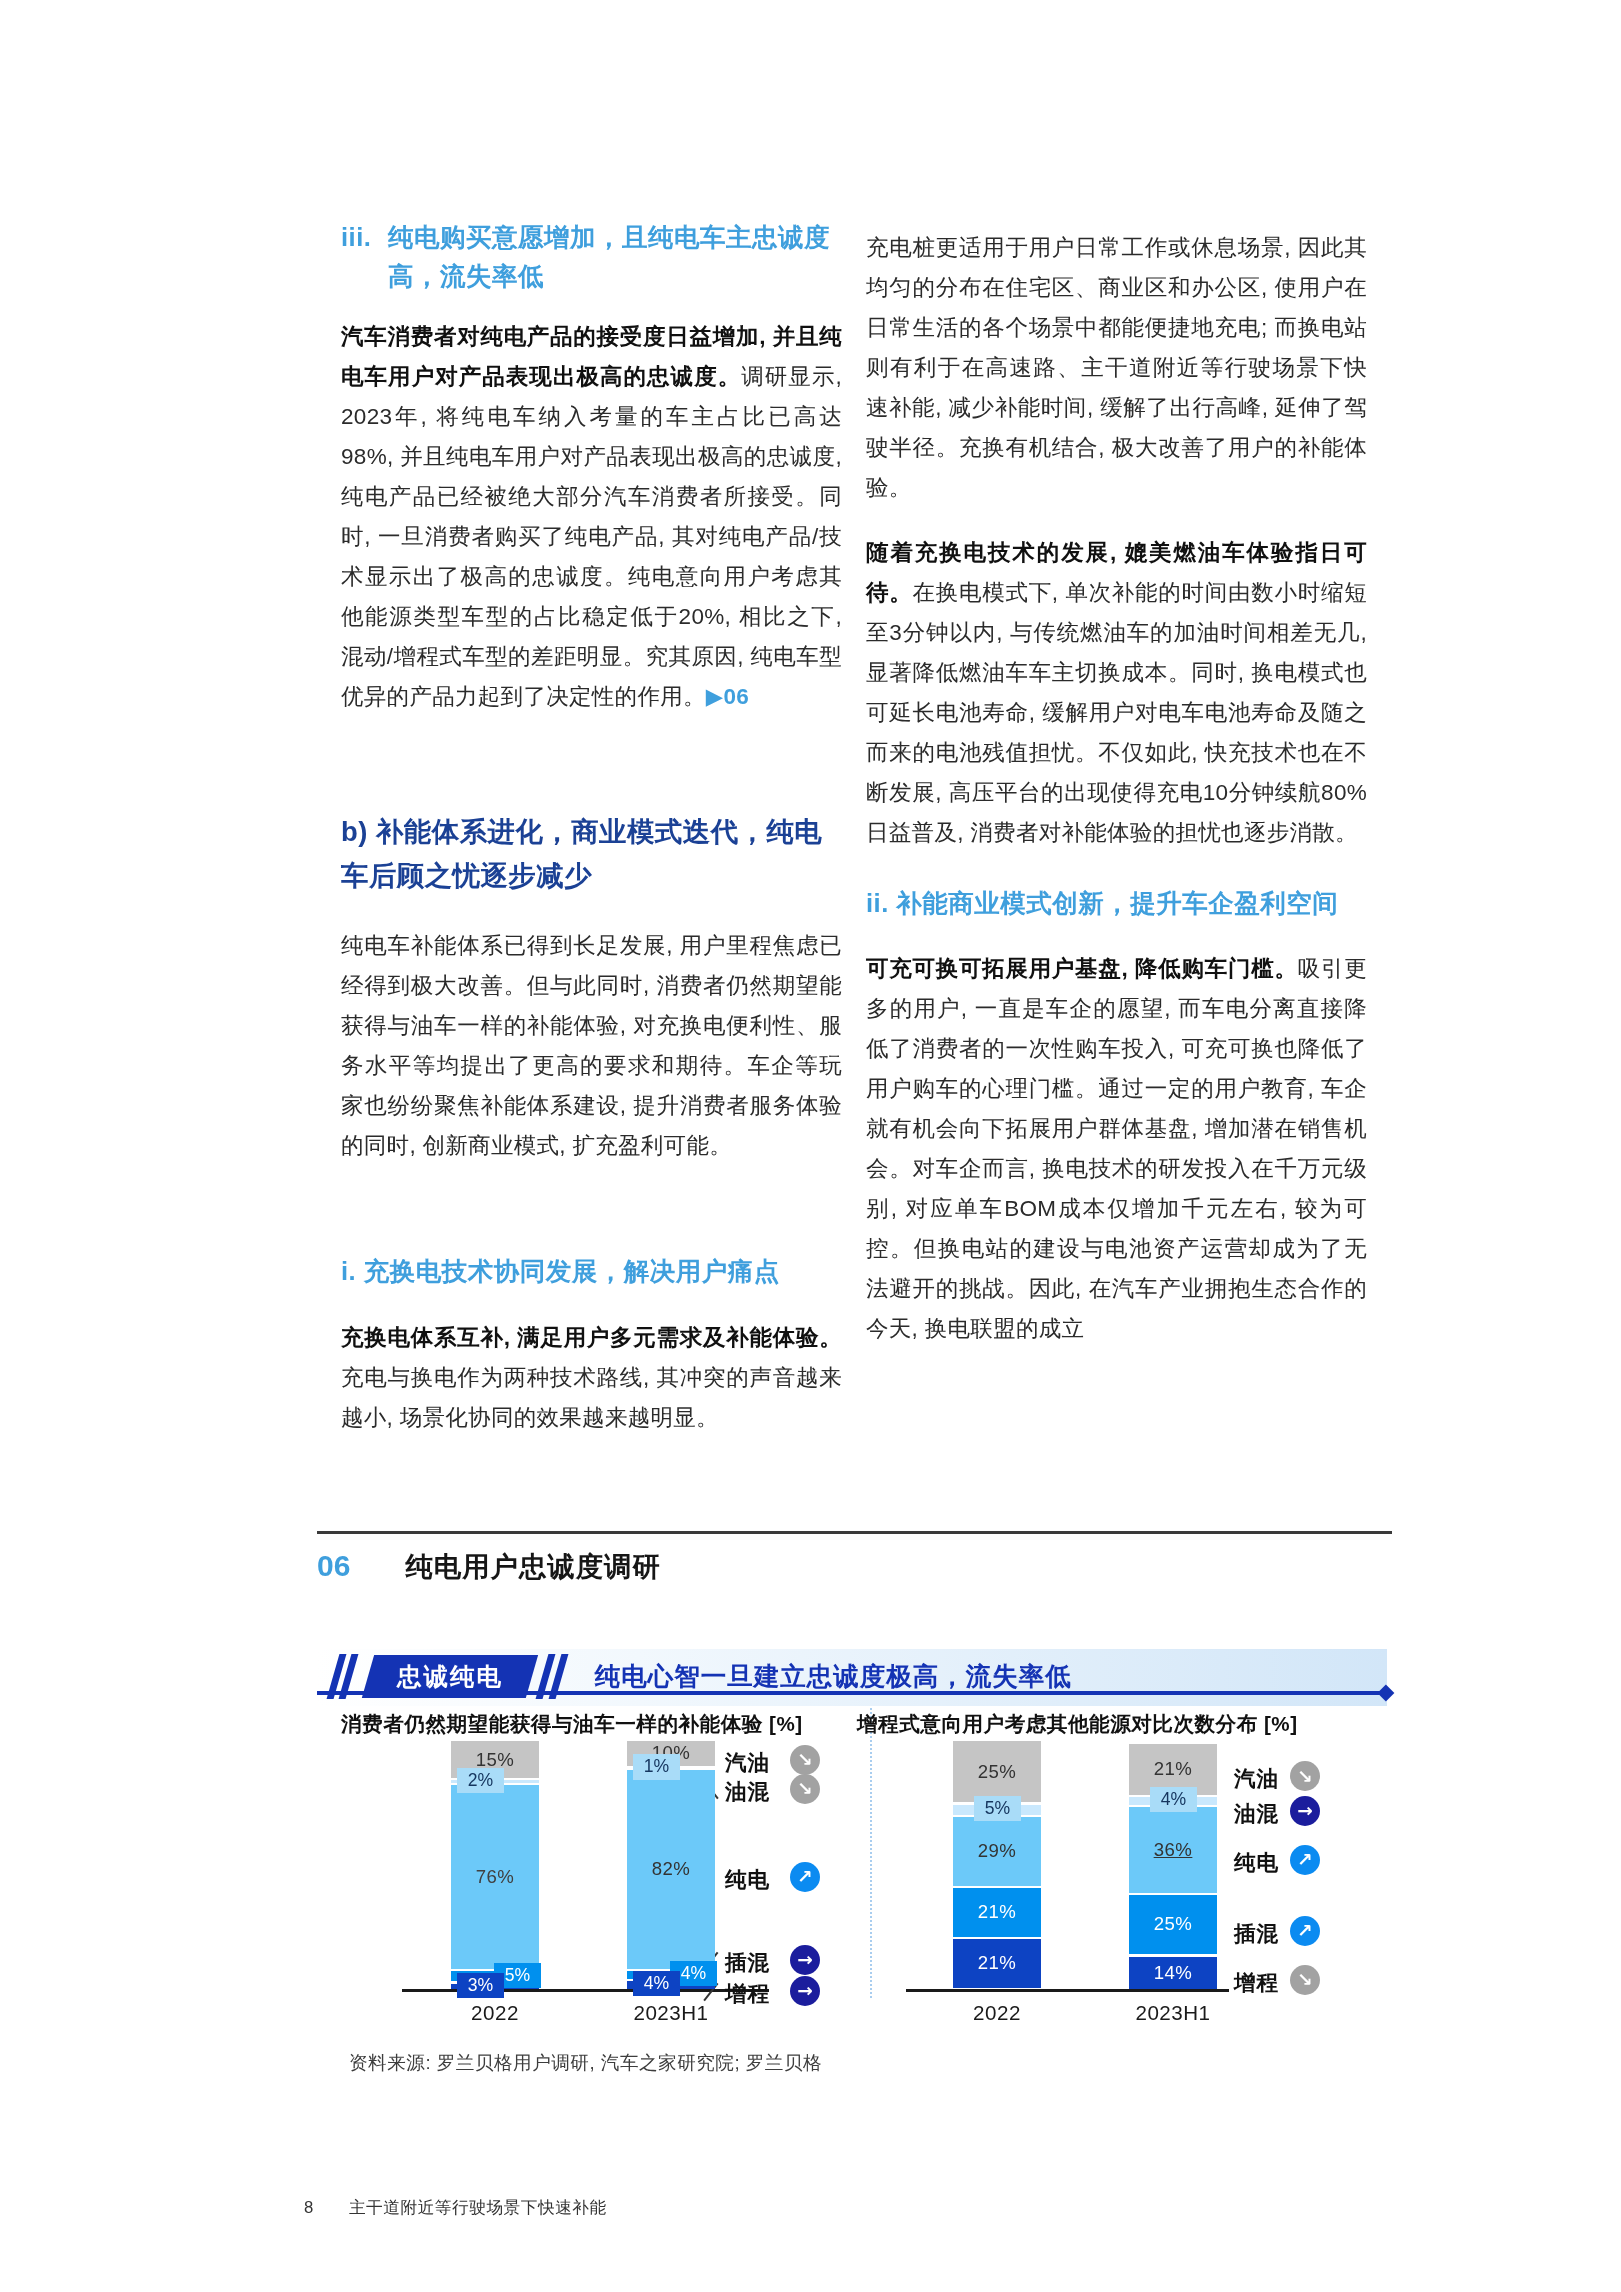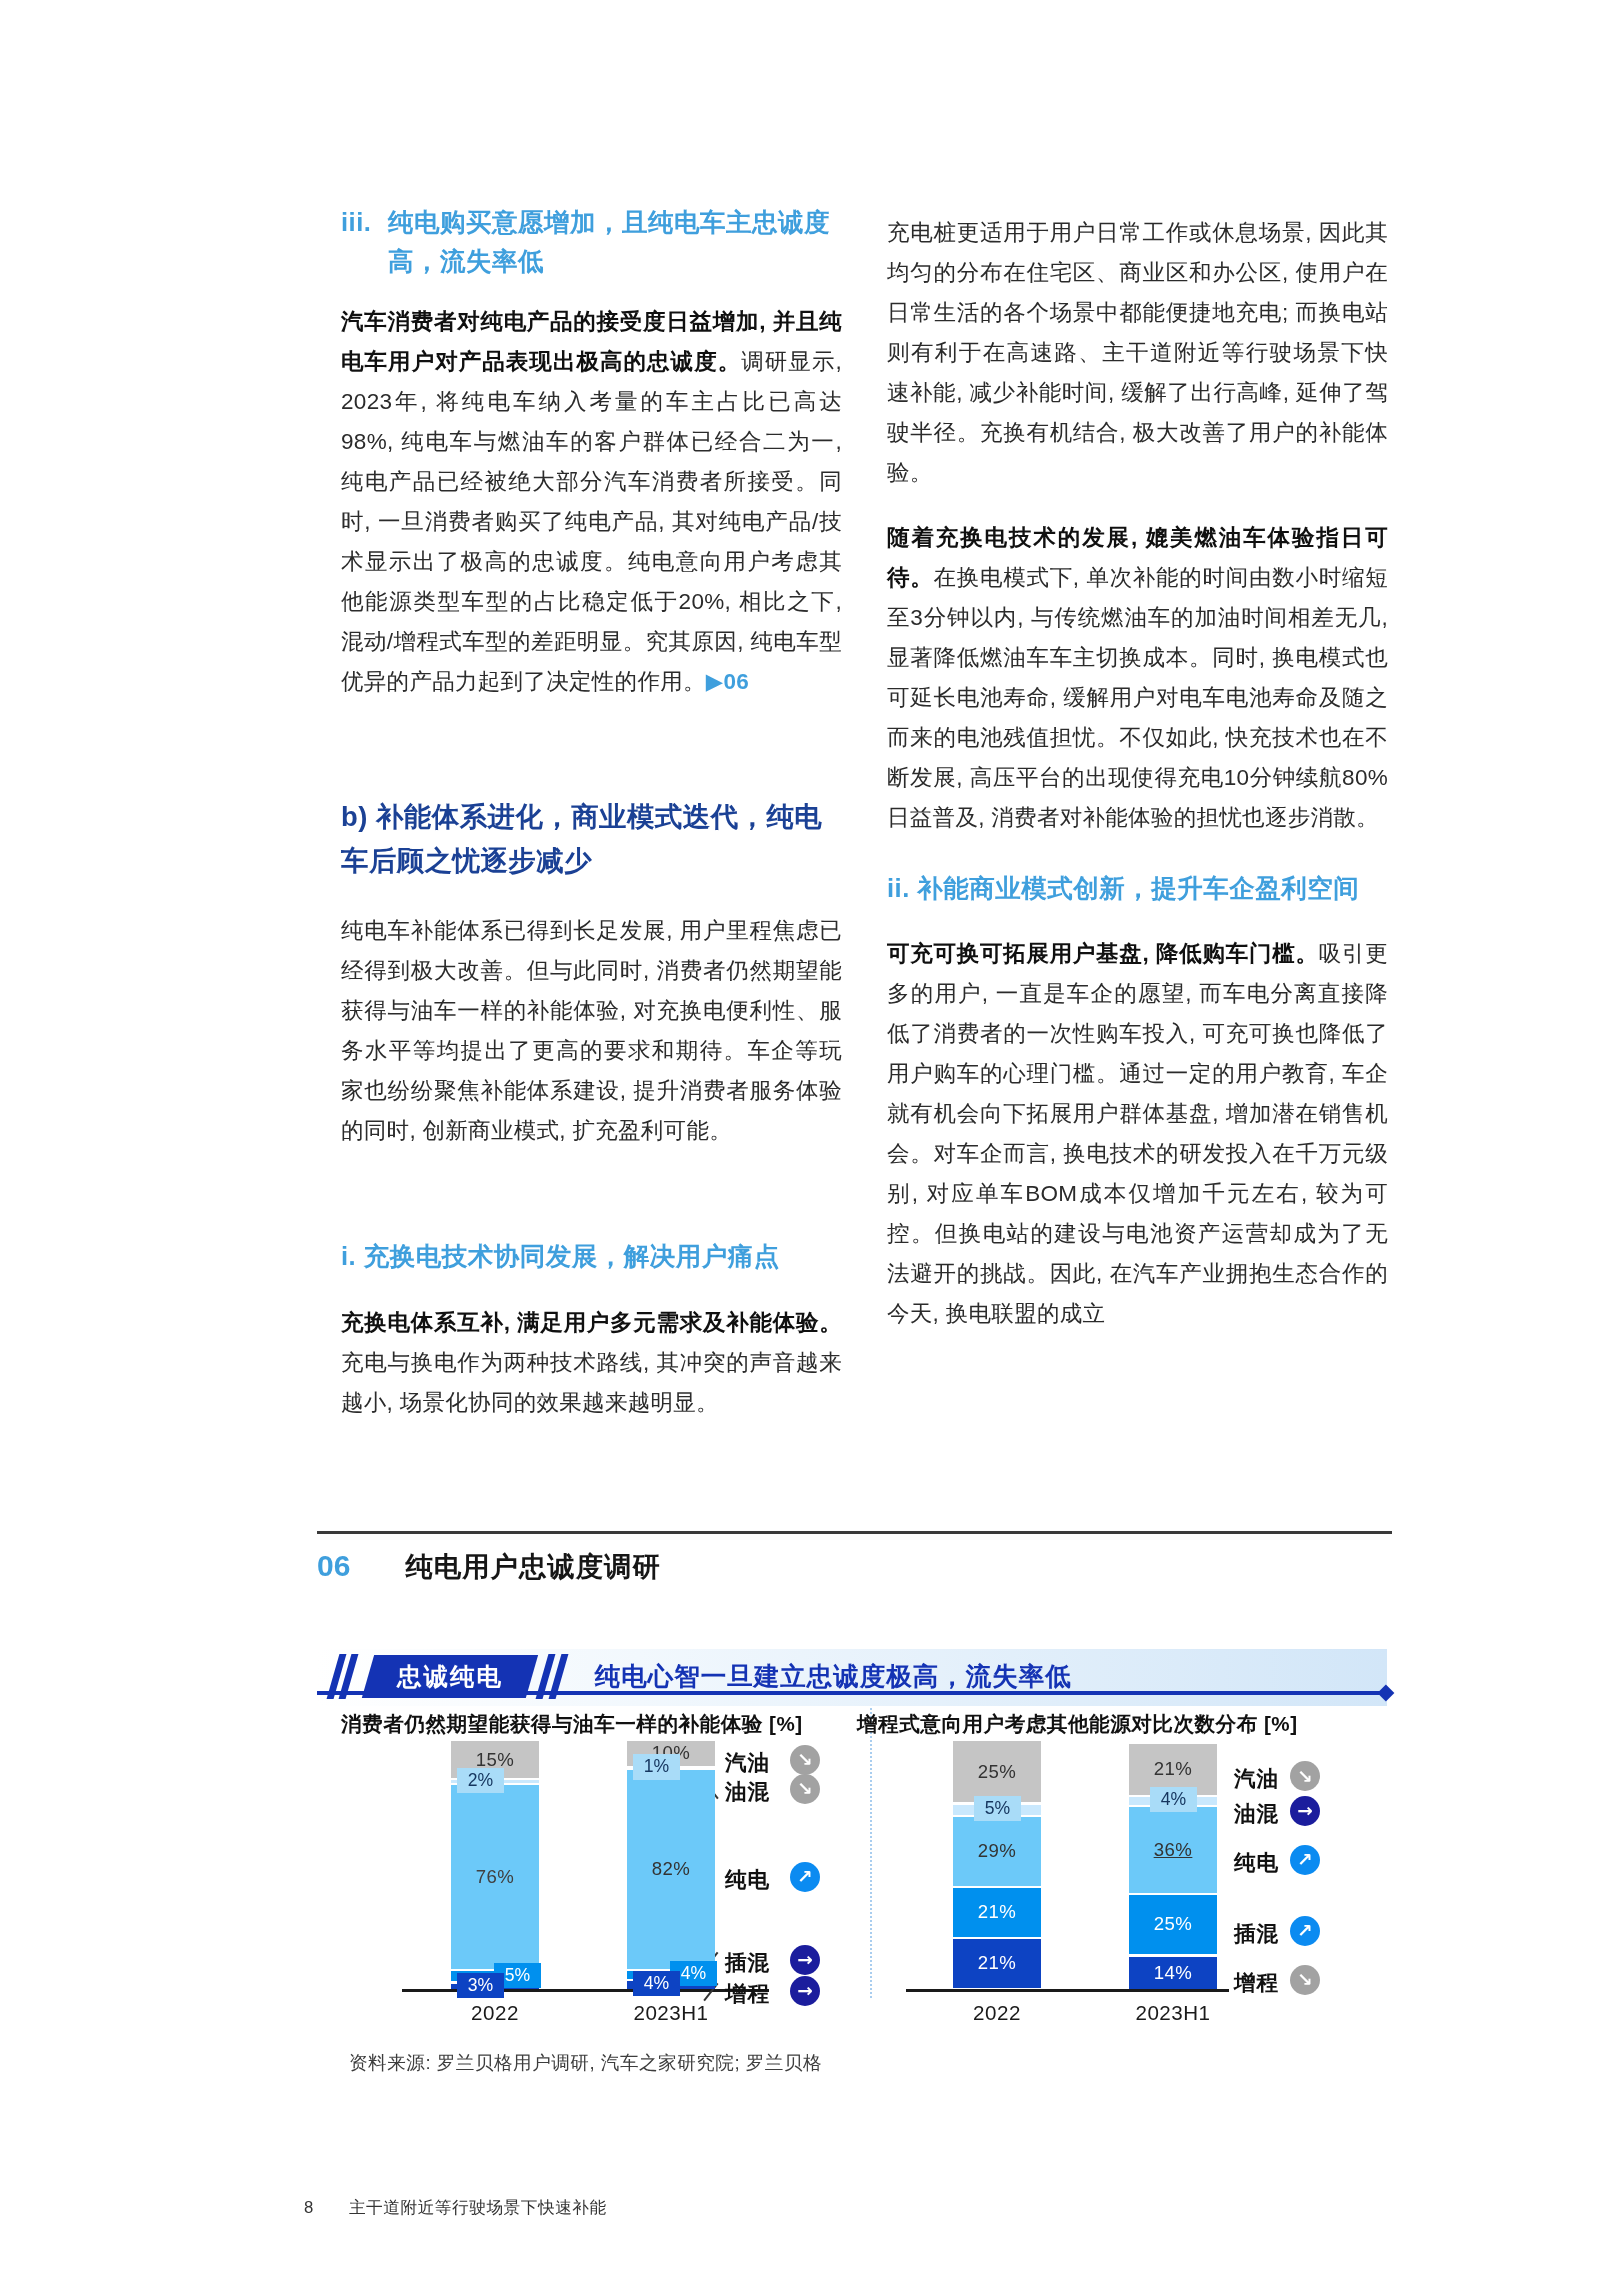--- a/index.html
+++ b/index.html
@@ -2,21 +2,21 @@
 <html><head>
 <meta charset="utf-8">
 <style>
   html,body{margin:0;padding:0}
   body{
     width:1621px;height:2293px;position:relative;overflow:hidden;
     background:#ffffff;color:#282828;
     font-family:"Liberation Sans","DejaVu Sans",sans-serif;
   }
   
-  .columns{position:absolute;left:341px;top:191px;width:1047px;display:flex;gap:45px}
+  .columns{position:absolute;left:341px;top:206px;width:1047px;display:flex;gap:24px}
   .col{width:501px}
   p.body{font-size:22.5px;line-height:40px;text-align:justify;margin:0;color:#2b2b2b;letter-spacing:0.3px}
   p.body strong{color:#101010}
   .h-light{color:#3f9fdd;font-size:25.5px;line-height:39px;font-weight:bold;margin:0;letter-spacing:0.5px}
   .hang{display:flex}
   .hang .hnum{width:47px;flex:none}
   .h-dark{color:#1b4195;font-size:27.4px;line-height:44px;font-weight:bold;margin:0;letter-spacing:0.5px}
   .marker{color:#3f9fdd;font-weight:bold;white-space:nowrap}
   
   .fig-rule{position:absolute;left:317px;top:1531px;width:1075px;height:2.9px;background:#3a3a3a}
@@ -54,21 +54,21 @@
 </style>
 </head>
 <body>
 
 <div class="columns">
   <div class="col">
     <h3 class="h-light hang" style="margin-top:11.8px">
       <span class="hnum">iii.</span>
       <span>纯电购买意愿增加，且纯电车主忠诚度高，流失率低</span>
     </h3>
-    <p class="body" style="margin-top:21.6px"><strong>汽车消费者对纯电产品的接受度日益增加, 并且纯电车用户对产品表现出极高的忠诚度。</strong><span>调研显示, 2023年, 将纯电车纳入考量的车主占比已高达98%, 纯电车与燃油车的客户群体已经合二为一, 纯电产品已经被绝大部分汽车消费者所接受。同时, 一旦消费者购买了纯电产品, 其对纯电产品/技术显示出了极高的忠诚度。纯电意向用户考虑其他能源类型车型的占比稳定低于20%, 相比之下, 混动/增程式车型的差距明显。究其原因, 纯电车型优异的产品力起到了决定性的作用。</span><span class="marker">▶06</span></p>
+    <p class="body" style="margin-top:21.6px"><strong>汽车消费者对纯电产品的接受度日益增加, 并且纯电车用户对产品表现出极高的忠诚度。</strong><span>调研显示, 2023年, 将纯电车纳入考量的车主占比已高达98%, 并且纯电车用户对产品表现出极高的忠诚度, 纯电产品已经被绝大部分汽车消费者所接受。同时, 一旦消费者购买了纯电产品, 其对纯电产品/技术显示出了极高的忠诚度。纯电意向用户考虑其他能源类型车型的占比稳定低于20%, 相比之下, 混动/增程式车型的差距明显。究其原因, 纯电车型优异的产品力起到了决定性的作用。</span><span class="marker">▶06</span></p>
     <h2 class="h-dark" style="margin-top:93px">b) 补能体系进化，商业模式迭代，纯电车后顾之忧逐步减少</h2>
     <p class="body" style="margin-top:27.4px">纯电车补能体系已得到长足发展, 用户里程焦虑已经得到极大改善。但与此同时, 消费者仍然期望能获得与油车一样的补能体验, 对充换电便利性、服务水平等均提出了更高的要求和期待。车企等玩家也纷纷聚焦补能体系建设, 提升消费者服务体验的同时, 创新商业模式, 扩充盈利可能。</p>
     <h3 class="h-light" style="margin-top:86px">i. 充换电技术协同发展，解决用户痛点</h3>
     <p class="body" style="margin-top:27.4px"><strong>充换电体系互补, 满足用户多元需求及补能体验。</strong><span>充电与换电作为两种技术路线, 其冲突的声音越来越小, 场景化协同的效果越来越明显。</span></p>
   </div>
   <div class="col">
     <p class="body" style="margin-top:21.6px">充电桩更适用于用户日常工作或休息场景, 因此其均匀的分布在住宅区、商业区和办公区, 使用户在日常生活的各个场景中都能便捷地充电; 而换电站则有利于在高速路、主干道附近等行驶场景下快速补能, 减少补能时间, 缓解了出行高峰, 延伸了驾驶半径。充换有机结合, 极大改善了用户的补能体验。</p>
     <p class="body" style="margin-top:25.5px"><strong>随着充换电技术的发展, 媲美燃油车体验指日可待。</strong><span>在换电模式下, 单次补能的时间由数小时缩短至3分钟以内, 与传统燃油车的加油时间相差无几, 显著降低燃油车车主切换成本。同时, 换电模式也可延长电池寿命, 缓解用户对电车电池寿命及随之而来的电池残值担忧。不仅如此, 快充技术也在不断发展, 高压平台的出现使得充电10分钟续航80%日益普及, 消费者对补能体验的担忧也逐步消散。</span></p>
     <h3 class="h-light" style="margin-top:31px">ii. 补能商业模式创新，提升车企盈利空间</h3>
     <p class="body" style="margin-top:25.5px"><strong>可充可换可拓展用户基盘, 降低购车门槛。</strong><span>吸引更多的用户, 一直是车企的愿望, 而车电分离直接降低了消费者的一次性购车投入, 可充可换也降低了用户购车的心理门槛。通过一定的用户教育, 车企就有机会向下拓展用户群体基盘, 增加潜在销售机会。对车企而言, 换电技术的研发投入在千万元级别, 对应单车BOM成本仅增加千元左右, 较为可控。但换电站的建设与电池资产运营却成为了无法避开的挑战。因此, 在汽车产业拥抱生态合作的今天, 换电联盟的成立</span></p>

